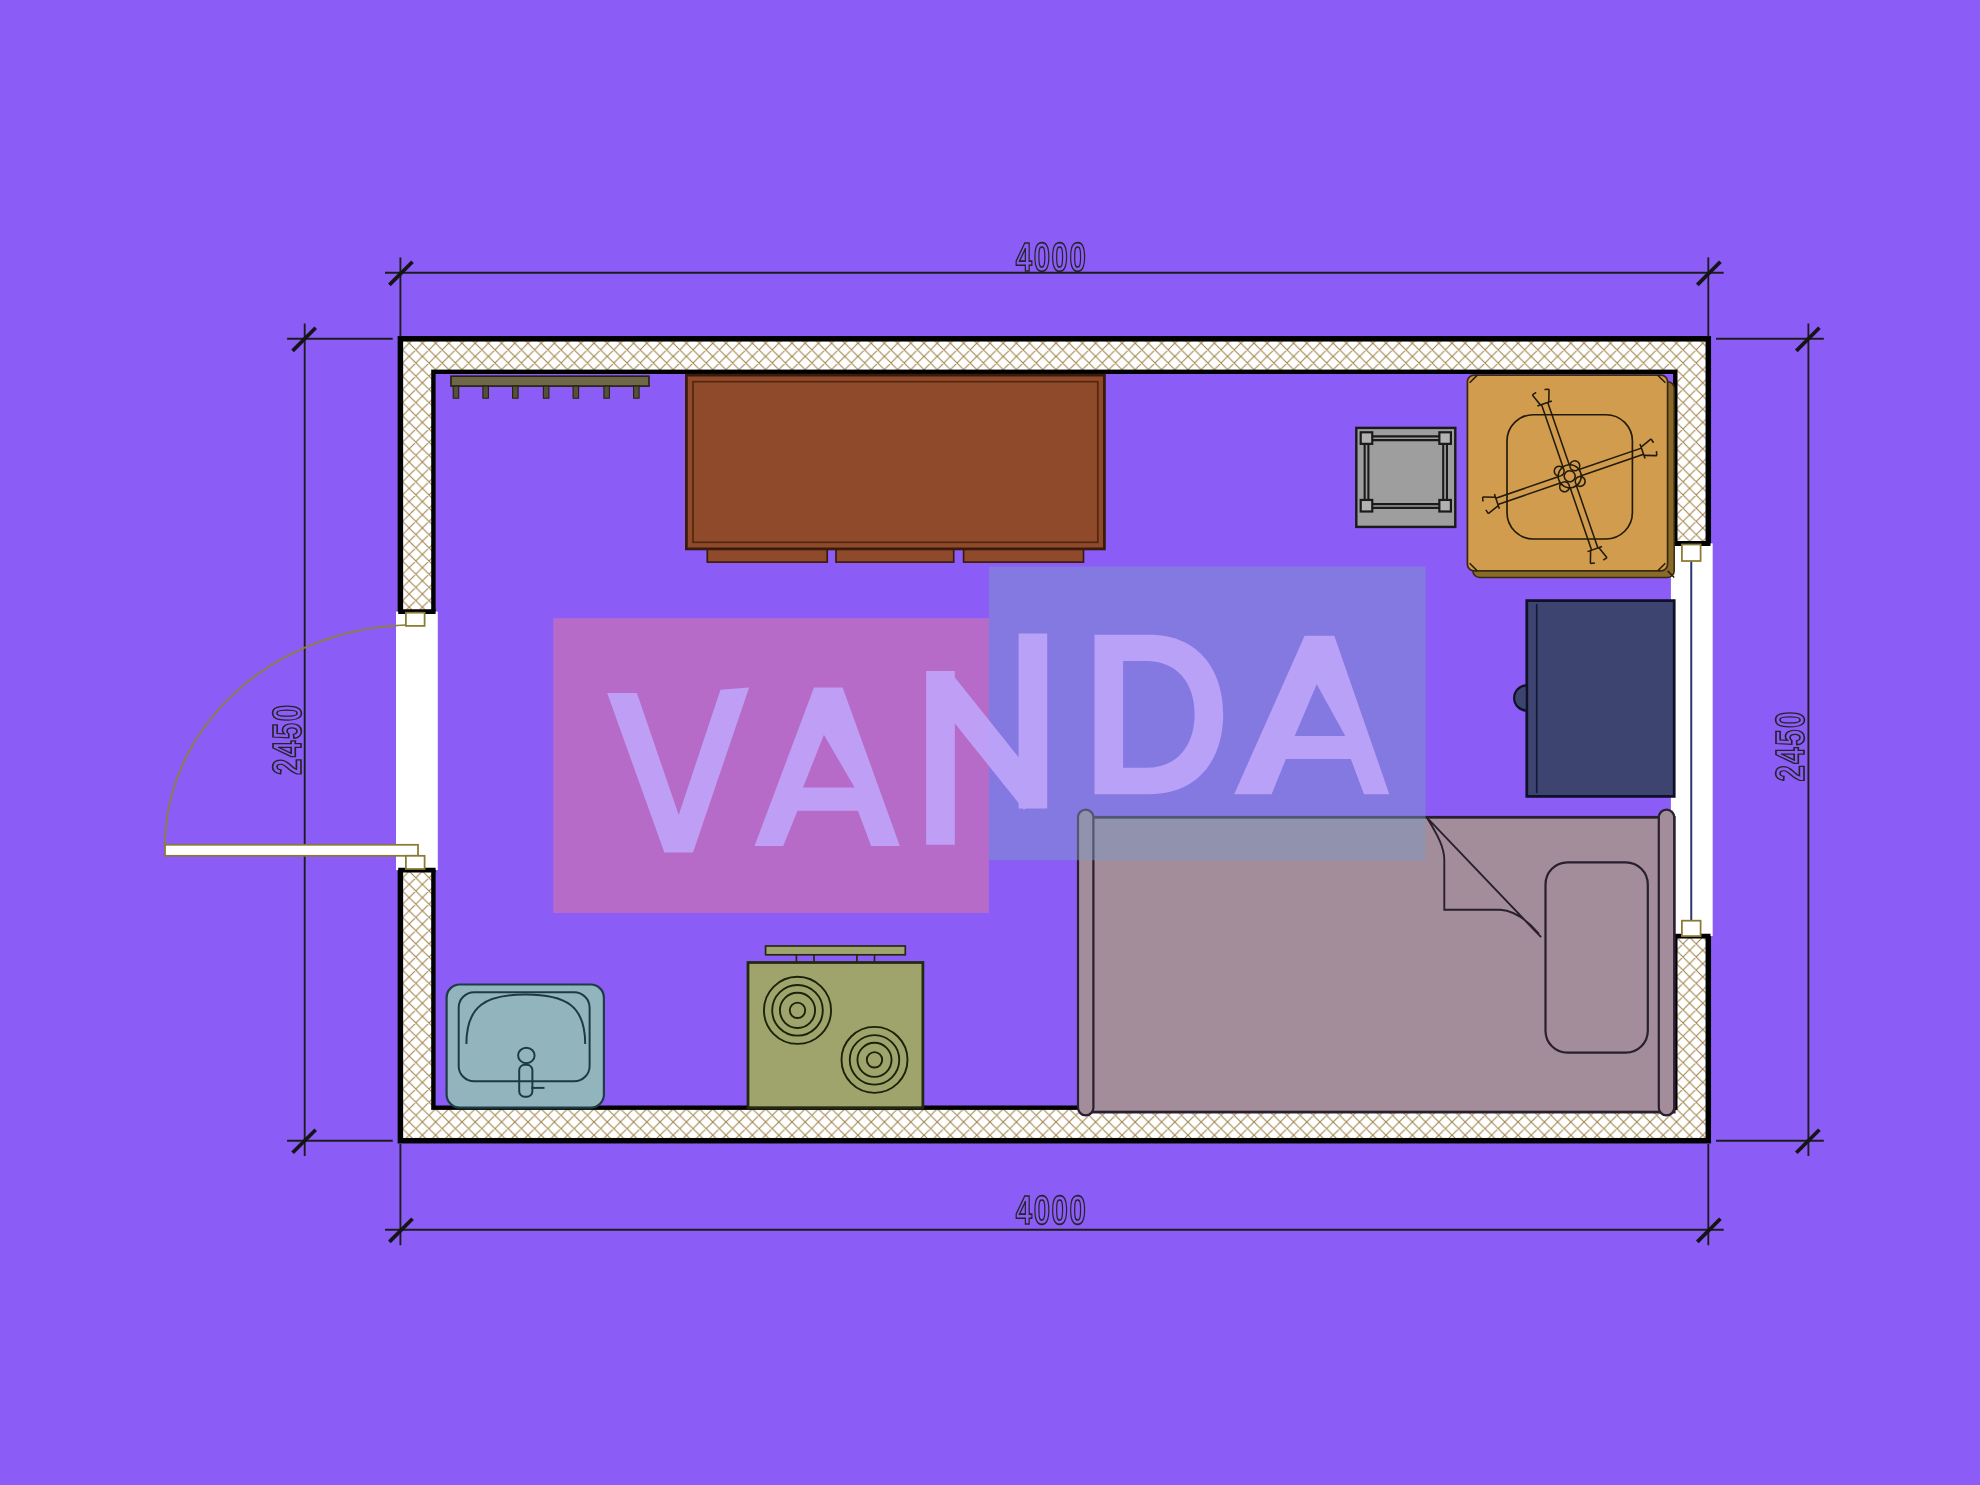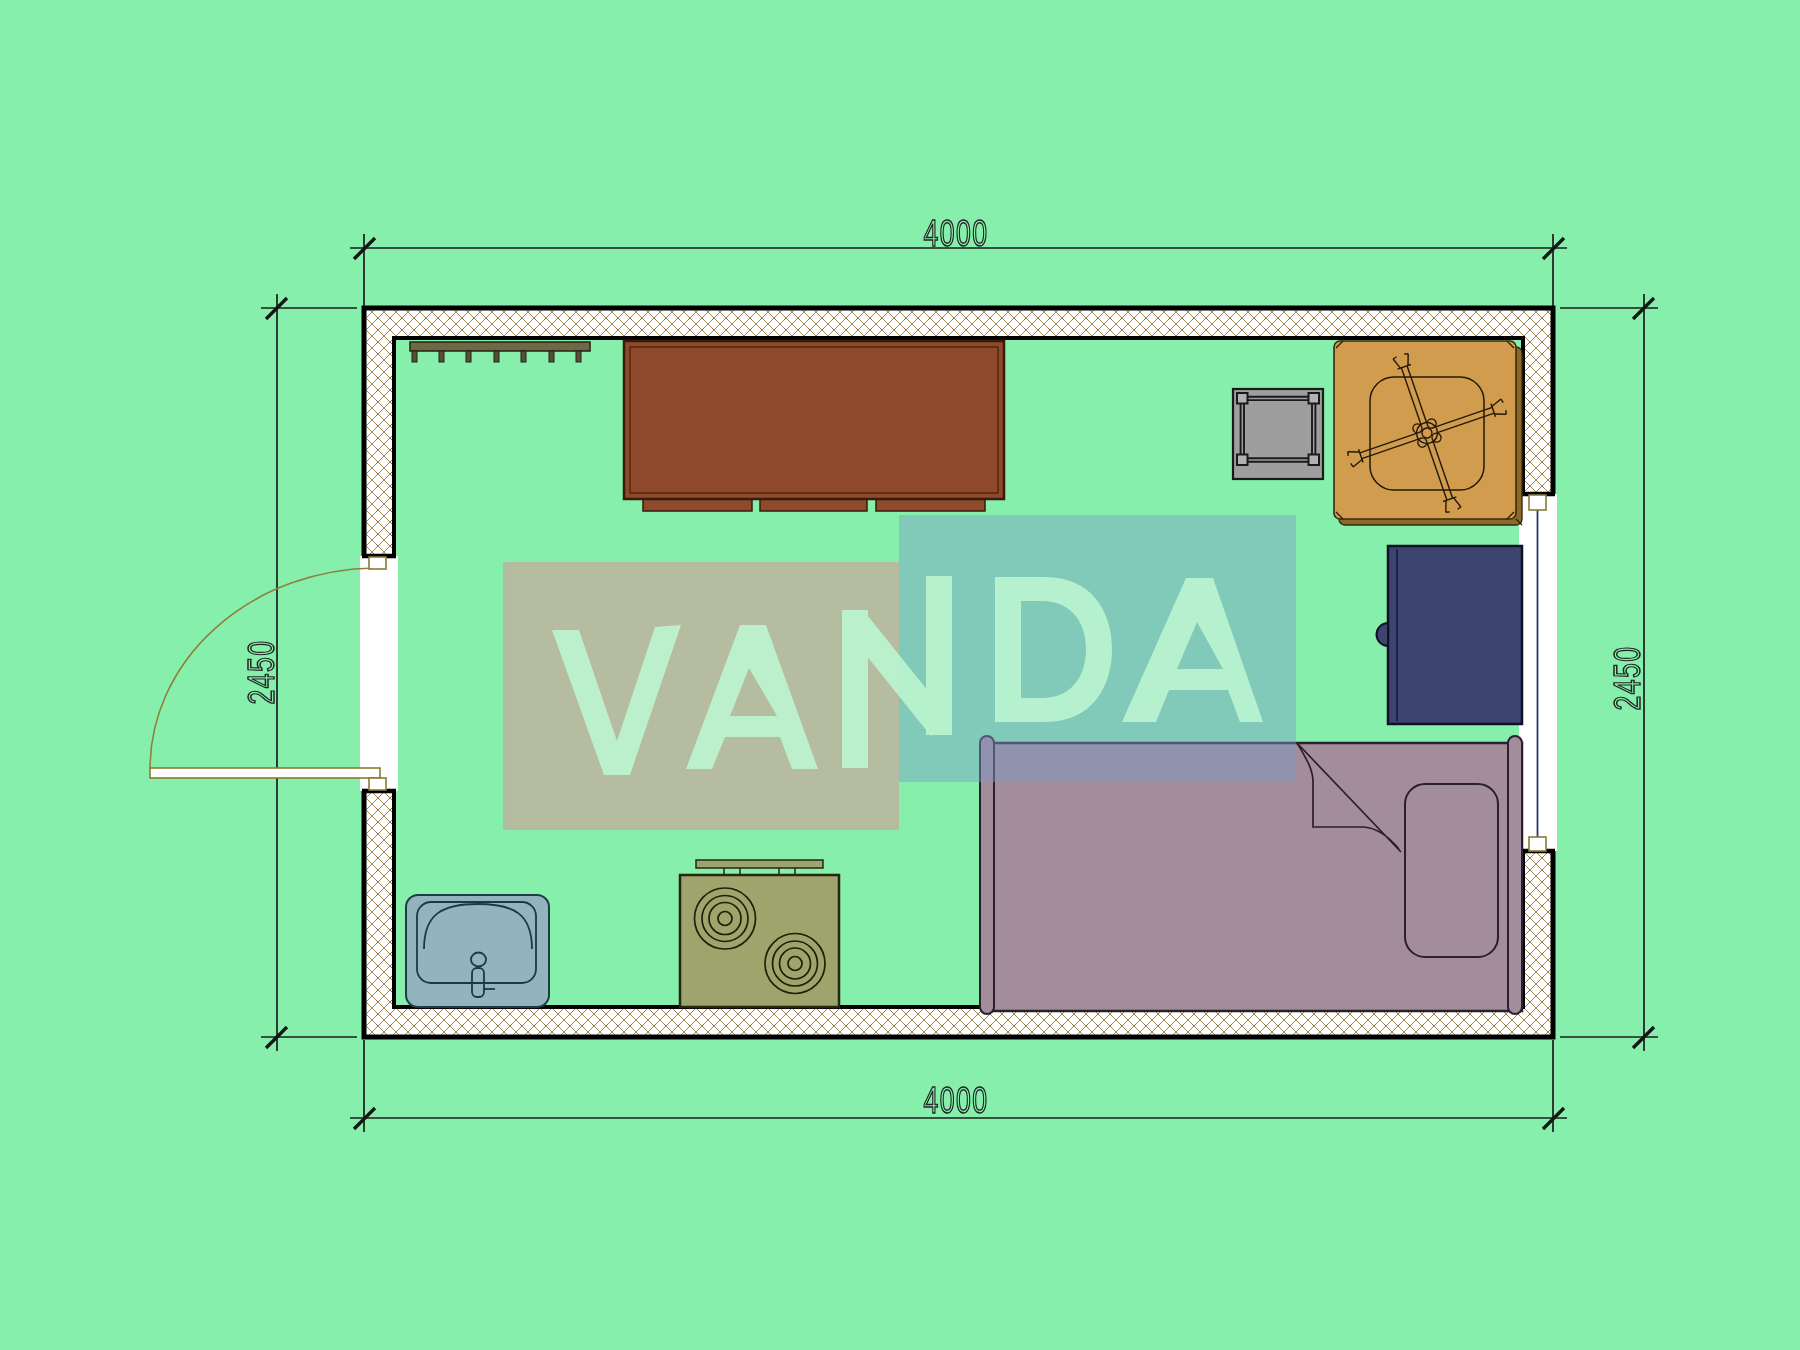--- a/index.html
+++ b/index.html
@@ -1,16 +1,16 @@
 <!DOCTYPE html>
 <html><head>
 <meta charset="utf-8">
 <style>
 html,body{margin:0;padding:0;background:#ffffff;}
-#page{position:relative;width:1800px;height:1350px;background:#86efac;overflow:hidden;}
+#page{position:relative;width:1800px;height:1350px;background:#8b5cf6;overflow:hidden;font-weight:bold;}
 svg{position:absolute;top:0;left:0;}
 text{font-family:"Liberation Sans",sans-serif;}
 </style>
 </head>
 <body>
 <div id="page">
 <svg width="1800" height="1350" viewBox="0 0 1800 1350">
 <defs>
 <pattern id="hatch" width="12" height="12" patternUnits="userSpaceOnUse">
 <rect width="12" height="12" fill="#ffffff"></rect>

